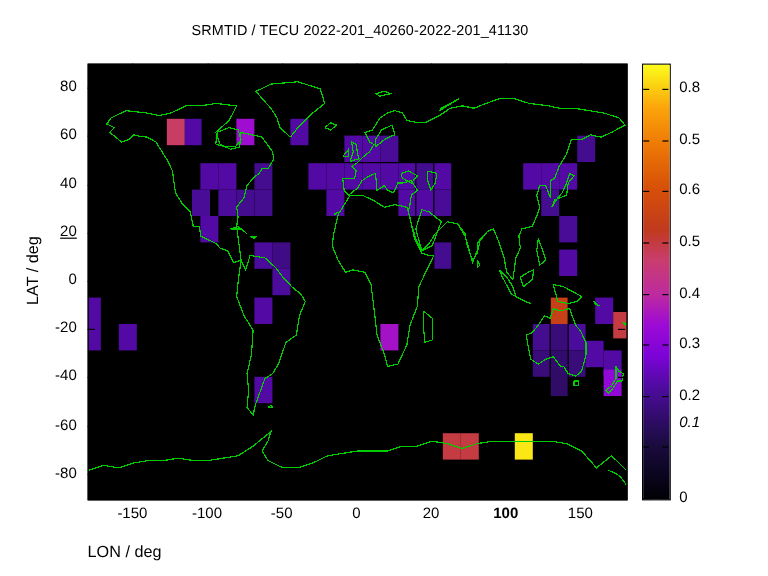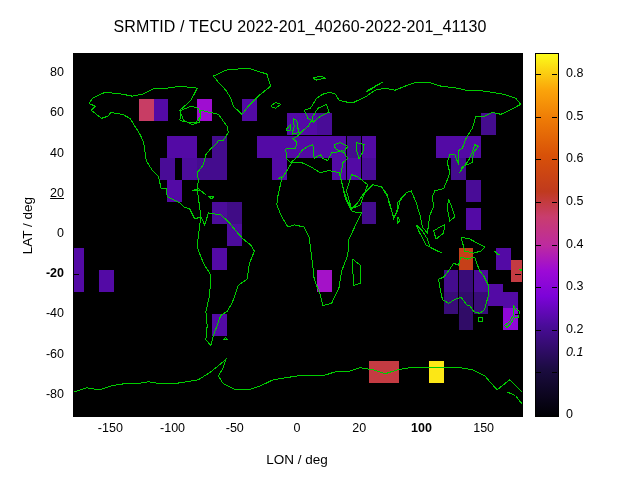--- a/index.html
+++ b/index.html
@@ -6,21 +6,21 @@
   body{
     width:640px;height:480px;background:#ffffff;
     font-family:"Liberation Sans", sans-serif;
     color:#000000;overflow:hidden;position:relative;
   }
   #figure{position:absolute;left:0;top:0;width:640px;height:480px;}
 
   
   #title{
     position:absolute;left:0;top:18px;width:600px;text-align:center;
-    font-size:16px;letter-spacing:0.1px;white-space:nowrap;
+    font-size:12px;letter-spacing:0.1px;white-space:nowrap;
   }
 
   
   #plot-frame{
     position:absolute;left:73px;top:53px;width:448px;height:362px;
     background:#000000;border:1px solid #000000;box-sizing:content-box;
   }
   #map-canvas{position:absolute;left:0;top:0;width:448px;height:362px;overflow:hidden;}
   #coast-svg{position:absolute;left:0;top:0;width:448px;height:362px;}
   .cell{position:absolute;}
@@ -29,21 +29,21 @@
   .xtick-label{
     position:absolute;top:421px;font-size:12.5px;text-align:center;
     width:60px;margin-left:-30px;
   }
   .ytick-label{
     position:absolute;left:14px;width:50px;text-align:right;font-size:12.5px;
     margin-top:-8px;
   }
   .tick{position:absolute;background:#000000;}
   #xlabel{
-    position:absolute;left:73px;top:452px;width:448px;text-align:center;font-size:13.5px;
+    position:absolute;left:73px;top:452px;width:448px;font-size:13.5px;
   }
   #ylabel{
     position:absolute;left:-33px;top:218px;width:120px;text-align:center;font-size:13.5px;
     transform:rotate(-90deg);transform-origin:center center;
   }
 
   
   #cbar-frame{
     position:absolute;left:535px;top:53px;width:22px;height:362px;
     border:1px solid #000000;box-sizing:content-box;
@@ -207,21 +207,21 @@
       <div class="xtick-label" style="left: 359.222px;">20</div>
       <div class="xtick-label" style="left: 421.444px; font-weight: bold;">100</div>
       <div class="xtick-label" style="left: 483.667px;">150</div>
     </div>
   <div id="ytick-labels">
       <div class="ytick-label" style="top: 73.1111px;">80</div>
       <div class="ytick-label" style="top: 113.333px;">60</div>
       <div class="ytick-label" style="top: 153.556px;">40</div>
       <div class="ytick-label" style="top: 193.778px; text-decoration: underline;">20</div>
       <div class="ytick-label" style="top: 234px;">0</div>
-      <div class="ytick-label" style="top: 274.222px; font-weight: bold;">-20</div>
+      <div class="ytick-label" style="top: 274.222px;">-20</div>
       <div class="ytick-label" style="top: 314.444px;">-40</div>
       <div class="ytick-label" style="top: 354.667px;">-60</div>
       <div class="ytick-label" style="top: 394.889px;">-80</div>
     </div>
 
   <div id="xlabel">LON / deg</div>
   <div id="ylabel">LAT / deg</div>
 
   <div id="cbar-frame">
     <div id="cbar-gradient" style="background: linear-gradient(to top, rgb(0, 0, 4) 0%, rgb(27, 12, 65) 13%, rgb(74, 12, 153) 25%, rgb(124, 3, 216) 33%, rgb(156, 10, 214) 40%, rgb(189, 42, 160) 47%, rgb(201, 61, 110) 55%, rgb(192, 58, 30) 62%, rgb(216, 81, 8) 72%, rgb(238, 123, 6) 82%, rgb(251, 164, 10) 90%, rgb(252, 252, 26) 100%);"></div>

